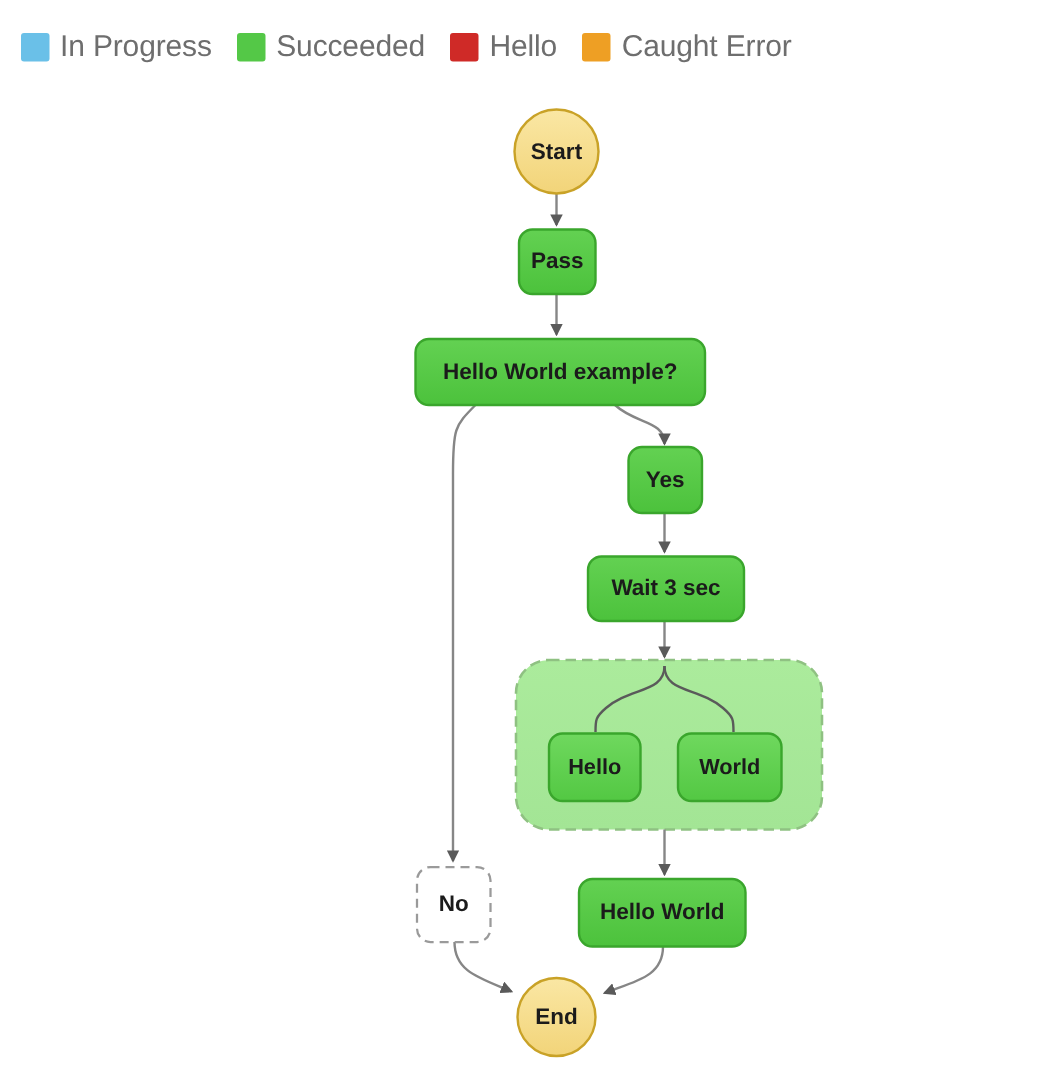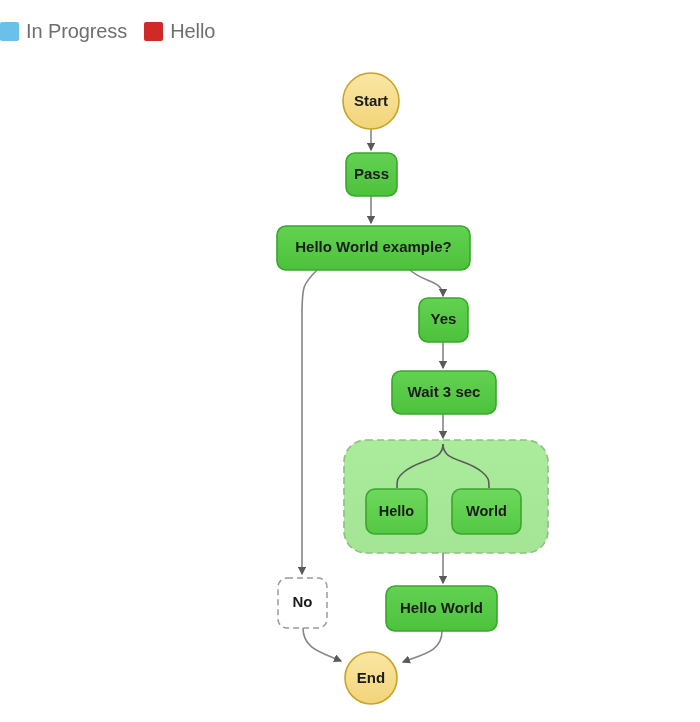--- a/index.html
+++ b/index.html
@@ -24,20 +24,21 @@
   
   .legend {
     position: absolute;
     left: 0;
     top: 0;
     width: 700px;
     height: 62px;
     display: flex;
     align-items: center;
     justify-content: flex-start;
+    padding-left: 14px;
     box-sizing: border-box;
   }
   .legend-item {
     display: flex;
     align-items: center;
     margin-right: 17px;
     white-space: nowrap;
   }
   .legend-swatch {
     width: 19px;
@@ -91,27 +92,35 @@
 
 <div id="app">
 
   <div class="legend">
 
     <div class="legend-item">
       <span class="legend-swatch" style="background: rgb(106, 192, 232);"></span>
       <span class="legend-label">In Progress</span>
     </div>
 
+    <div class="legend-item">
+      <span class="legend-swatch" style="background: rgb(84, 200, 71);"></span>
+      <span class="legend-label">Succeeded</span>
+    </div>
 
     <div class="legend-item">
       <span class="legend-swatch" style="background: rgb(207, 42, 39);"></span>
       <span class="legend-label">Hello</span>
     </div>
 
 
+    <div class="legend-item">
+      <span class="legend-swatch" style="background: rgb(238, 159, 36);"></span>
+      <span class="legend-label">Caught Error</span>
+    </div>
 
   </div>
 
   <div class="graph-wrap">
     <svg class="graph" viewBox="0 0 700 664" xmlns="http://www.w3.org/2000/svg">
       <defs>
         <marker id="arrow" viewBox="0 0 10 10" refX="8.5" refY="5" markerWidth="5.2" markerHeight="5.2" orient="auto-start-reverse">
           <path d="M 0 0 L 10 5 L 0 10 z" fill="#5a5a5a"></path>
         </marker>
         <linearGradient id="gradGreen" x1="0" y1="0" x2="0" y2="1">

